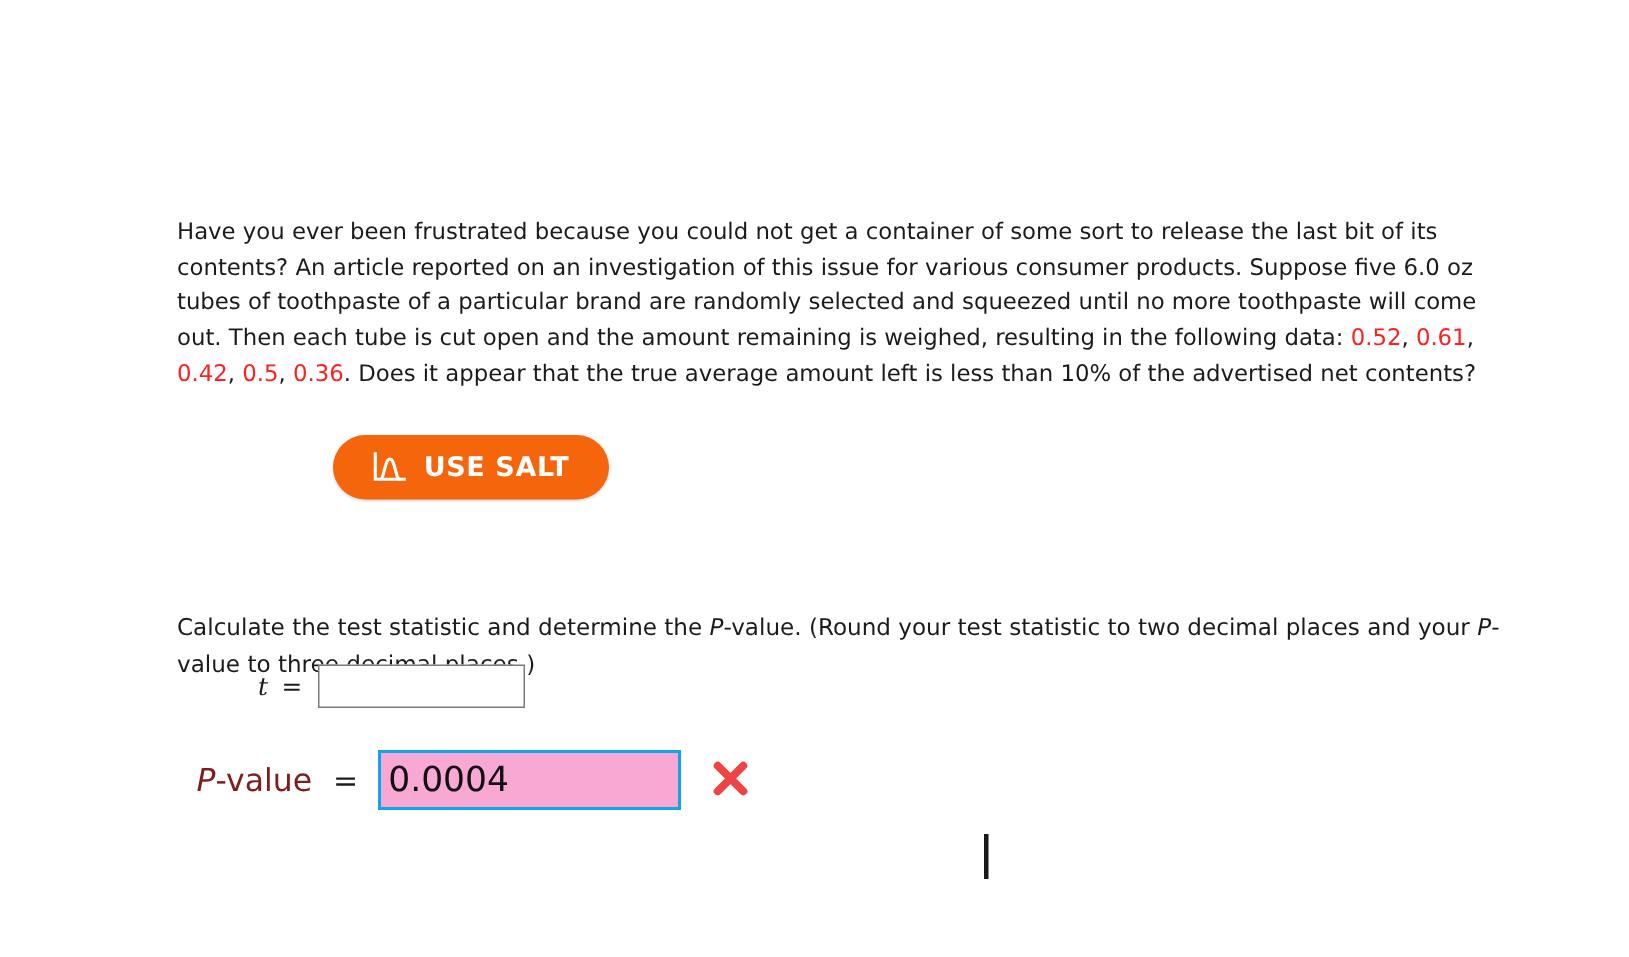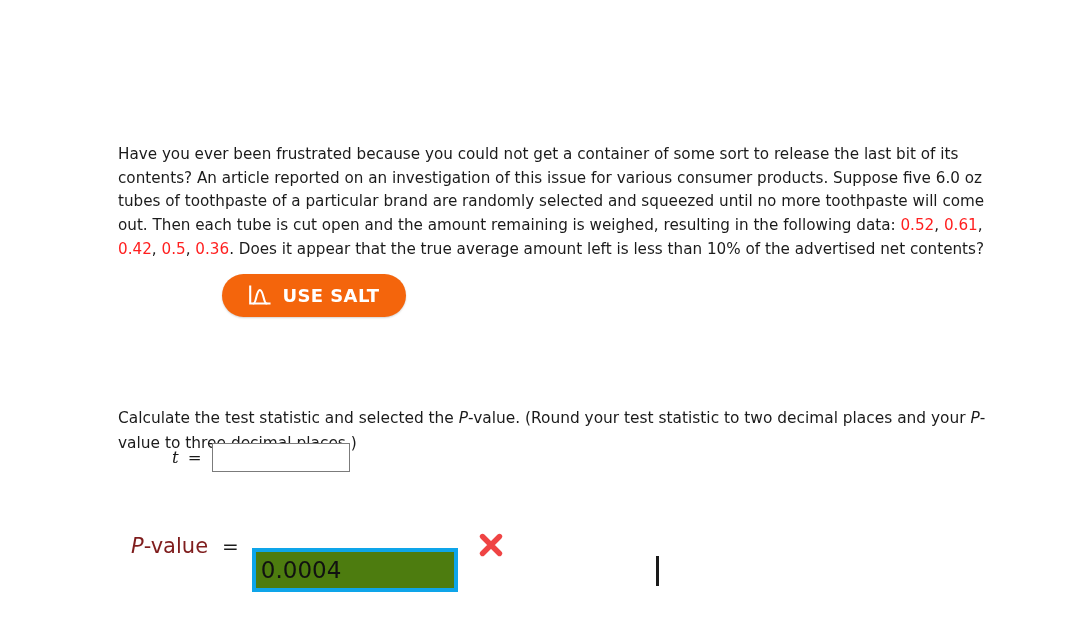--- a/index.html
+++ b/index.html
@@ -34,21 +34,21 @@
   }
   .datum {
     color: #ff1f1f;
     text-align: right;
   }
 
   
   .salt-button {
     position: absolute;
     left: 222px;
-    top: 274px;
+    top: 290px;
     width: 184px;
     height: 43px;
     border-radius: 22px;
     background: #f4650c;
     border: none;
     display: flex;
     align-items: center;
     justify-content: center;
     gap: 11px;
     cursor: pointer;
@@ -131,29 +131,28 @@
   }
   .p-eq {
     font-size: 20px;
     margin-left: 14px;
     margin-right: 13px;
     color: #1b1b1b;
   }
   .p-input {
     width: 188px;
     height: 36px;
-    border: 4px solid #0ea5e9;
-    background: #4d7c0f;
+    border: 2px solid #0ea5e9;
+    background: #f9a8d4;
     font-size: 23px;
     font-family: "DejaVu Sans", sans-serif;
     color: #111111;
     padding: 0 5px;
     box-sizing: content-box;
     outline: none;
-    margin-top: 48px;
   }
   .x-mark {
     margin-left: 19px;
     width: 28px;
     height: 28px;
     display: block;
   }
 
   
   .caret {
@@ -178,21 +177,21 @@
     <span class="salt-icon">
       <svg viewBox="0 0 23 21" width="23" height="21" aria-hidden="true">
         <path d="M2.2 1.5 V18.5 H21.5" fill="none" stroke="#ffffff" stroke-width="2.1" stroke-linecap="square"></path>
         <path d="M5.5 18.5 C8.2 18.5 8.4 5.0 11.9 5.0 C15.4 5.0 15.6 18.5 18.6 18.5" fill="none" stroke="#ffffff" stroke-width="2.1" stroke-linecap="round"></path>
       </svg>
     </span>
     <span class="salt-label">USE SALT</span>
   </button>
 
   <p class="instruction">
-    <span>Calculate the test statistic and selected the </span><span class="ital">P</span><span>-value. (Round your test statistic to two decimal places and your </span><span class="ital">P</span><span>-value to three decimal places.)</span>
+    <span>Calculate the test statistic and determine the </span><span class="ital">P</span><span>-value. (Round your test statistic to two decimal places and your </span><span class="ital">P</span><span>-value to three decimal places.)</span>
   </p>
 
   <div class="t-row">
     <span class="t-symbol">t</span>
     <span class="eq-sign">=</span>
     <input class="t-input" type="text" value="" style="">
   </div>
 
   <div class="p-row">
     <span class="p-label"><span class="ital">P</span><span>-value</span></span>

